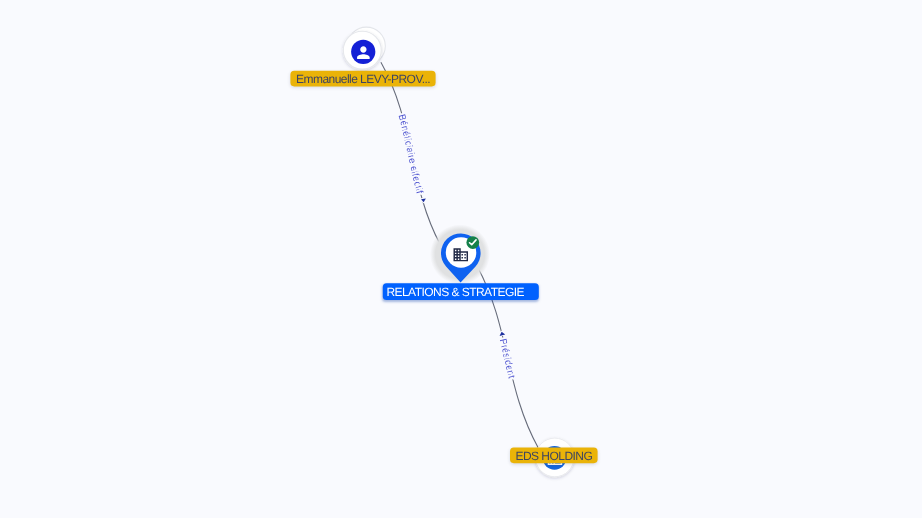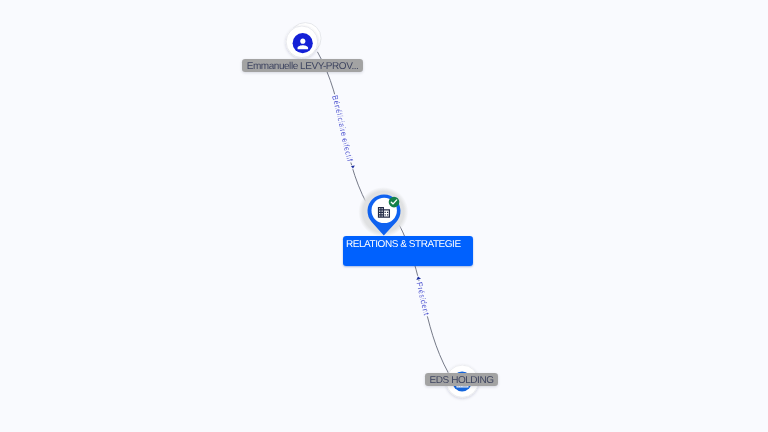--- a/index.html
+++ b/index.html
@@ -6,30 +6,30 @@
   body{width:768px;height:432px;overflow:hidden;background:#f9fafe;
        -webkit-font-smoothing:antialiased;text-rendering:geometricPrecision;
        font-family:"Liberation Sans",sans-serif;}
   .stage{position:absolute;left:0;top:0;width:768px;height:432px;}
   svg.layer{position:absolute;left:0;top:0;width:768px;height:432px;}
   .edge-line{fill:none;stroke:#666b7a;stroke-width:0.9;}
   .edge-arrow{fill:#1c2f9e;stroke:#f9fafe;stroke-width:1.6px;paint-order:stroke;stroke-linejoin:round;}
   .edge-label{font-family:"Liberation Sans",sans-serif;font-size:8px;fill:#4b51cf;
               paint-order:stroke;stroke:#f9fafe;stroke-width:3.2px;
               stroke-linejoin:round;}
-  .node-label{position:absolute;transform:translateZ(0);background:#a3a3a3;
+  .node-label{position:absolute;transform:translateZ(0);background:#eab308;
               border-radius:3.2px;box-sizing:border-box;overflow:visible;
               font-size:10px;letter-spacing:-0.45px;color:#3f4560;white-space:nowrap;
               height:13.4px;padding:0 4.6px;line-height:13.4px;
               box-shadow:0 1px 3px rgba(30,40,70,0.16);}
   .node-label span{display:block;line-height:1;position:relative;top:3.3px;}
   .node-label.primary{background:#0061fe;color:#fff;
-              border-radius:3.2px;height:30px;line-height:14.2px;
+              border-radius:3.2px;height:14px;line-height:14.2px;
               padding:0 4.2px 0 3.4px;
-              box-shadow:0 1px 2px rgba(10,60,170,0.35);margin-left:24px;}
+              box-shadow:0 1px 2px rgba(10,60,170,0.35);}
   .node-label.primary span{top:4.1px;}
 </style>
 </head>
 <body>
 
 <div class="stage">
 
   <svg class="layer" viewBox="0 0 768 432">
     <defs>
       <filter id="nodeShadow" x="-60%" y="-60%" width="220%" height="220%">

